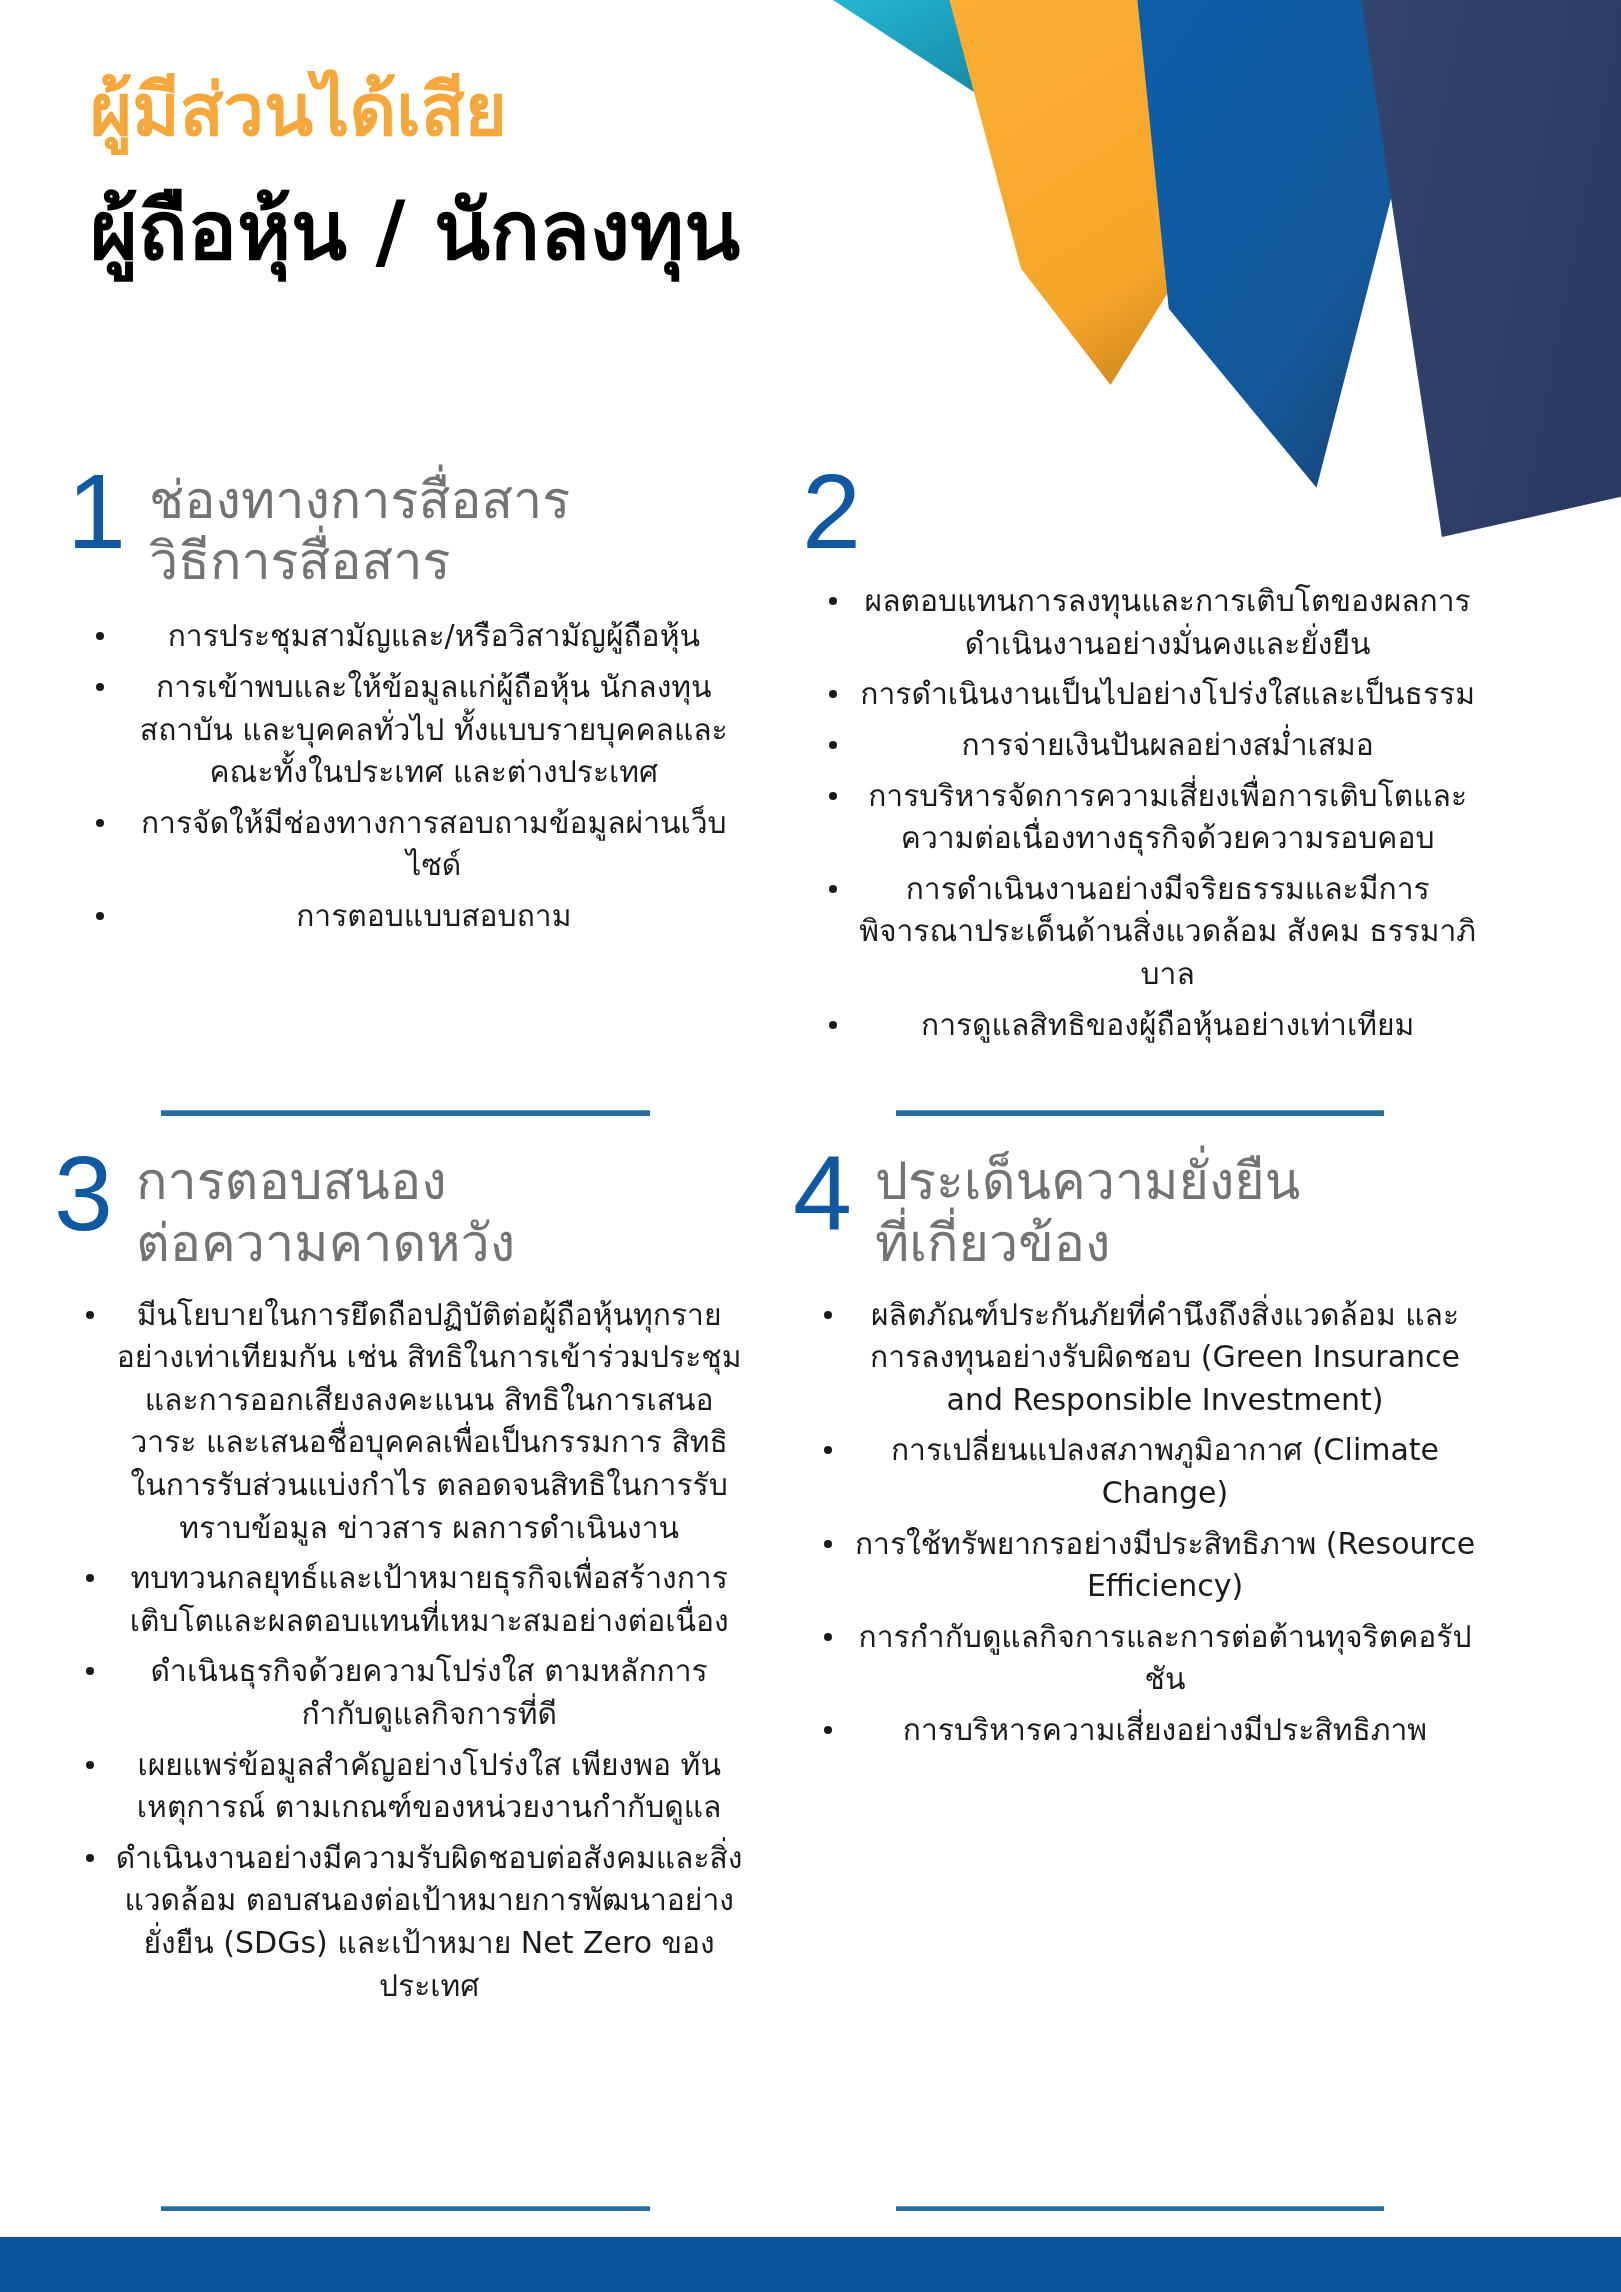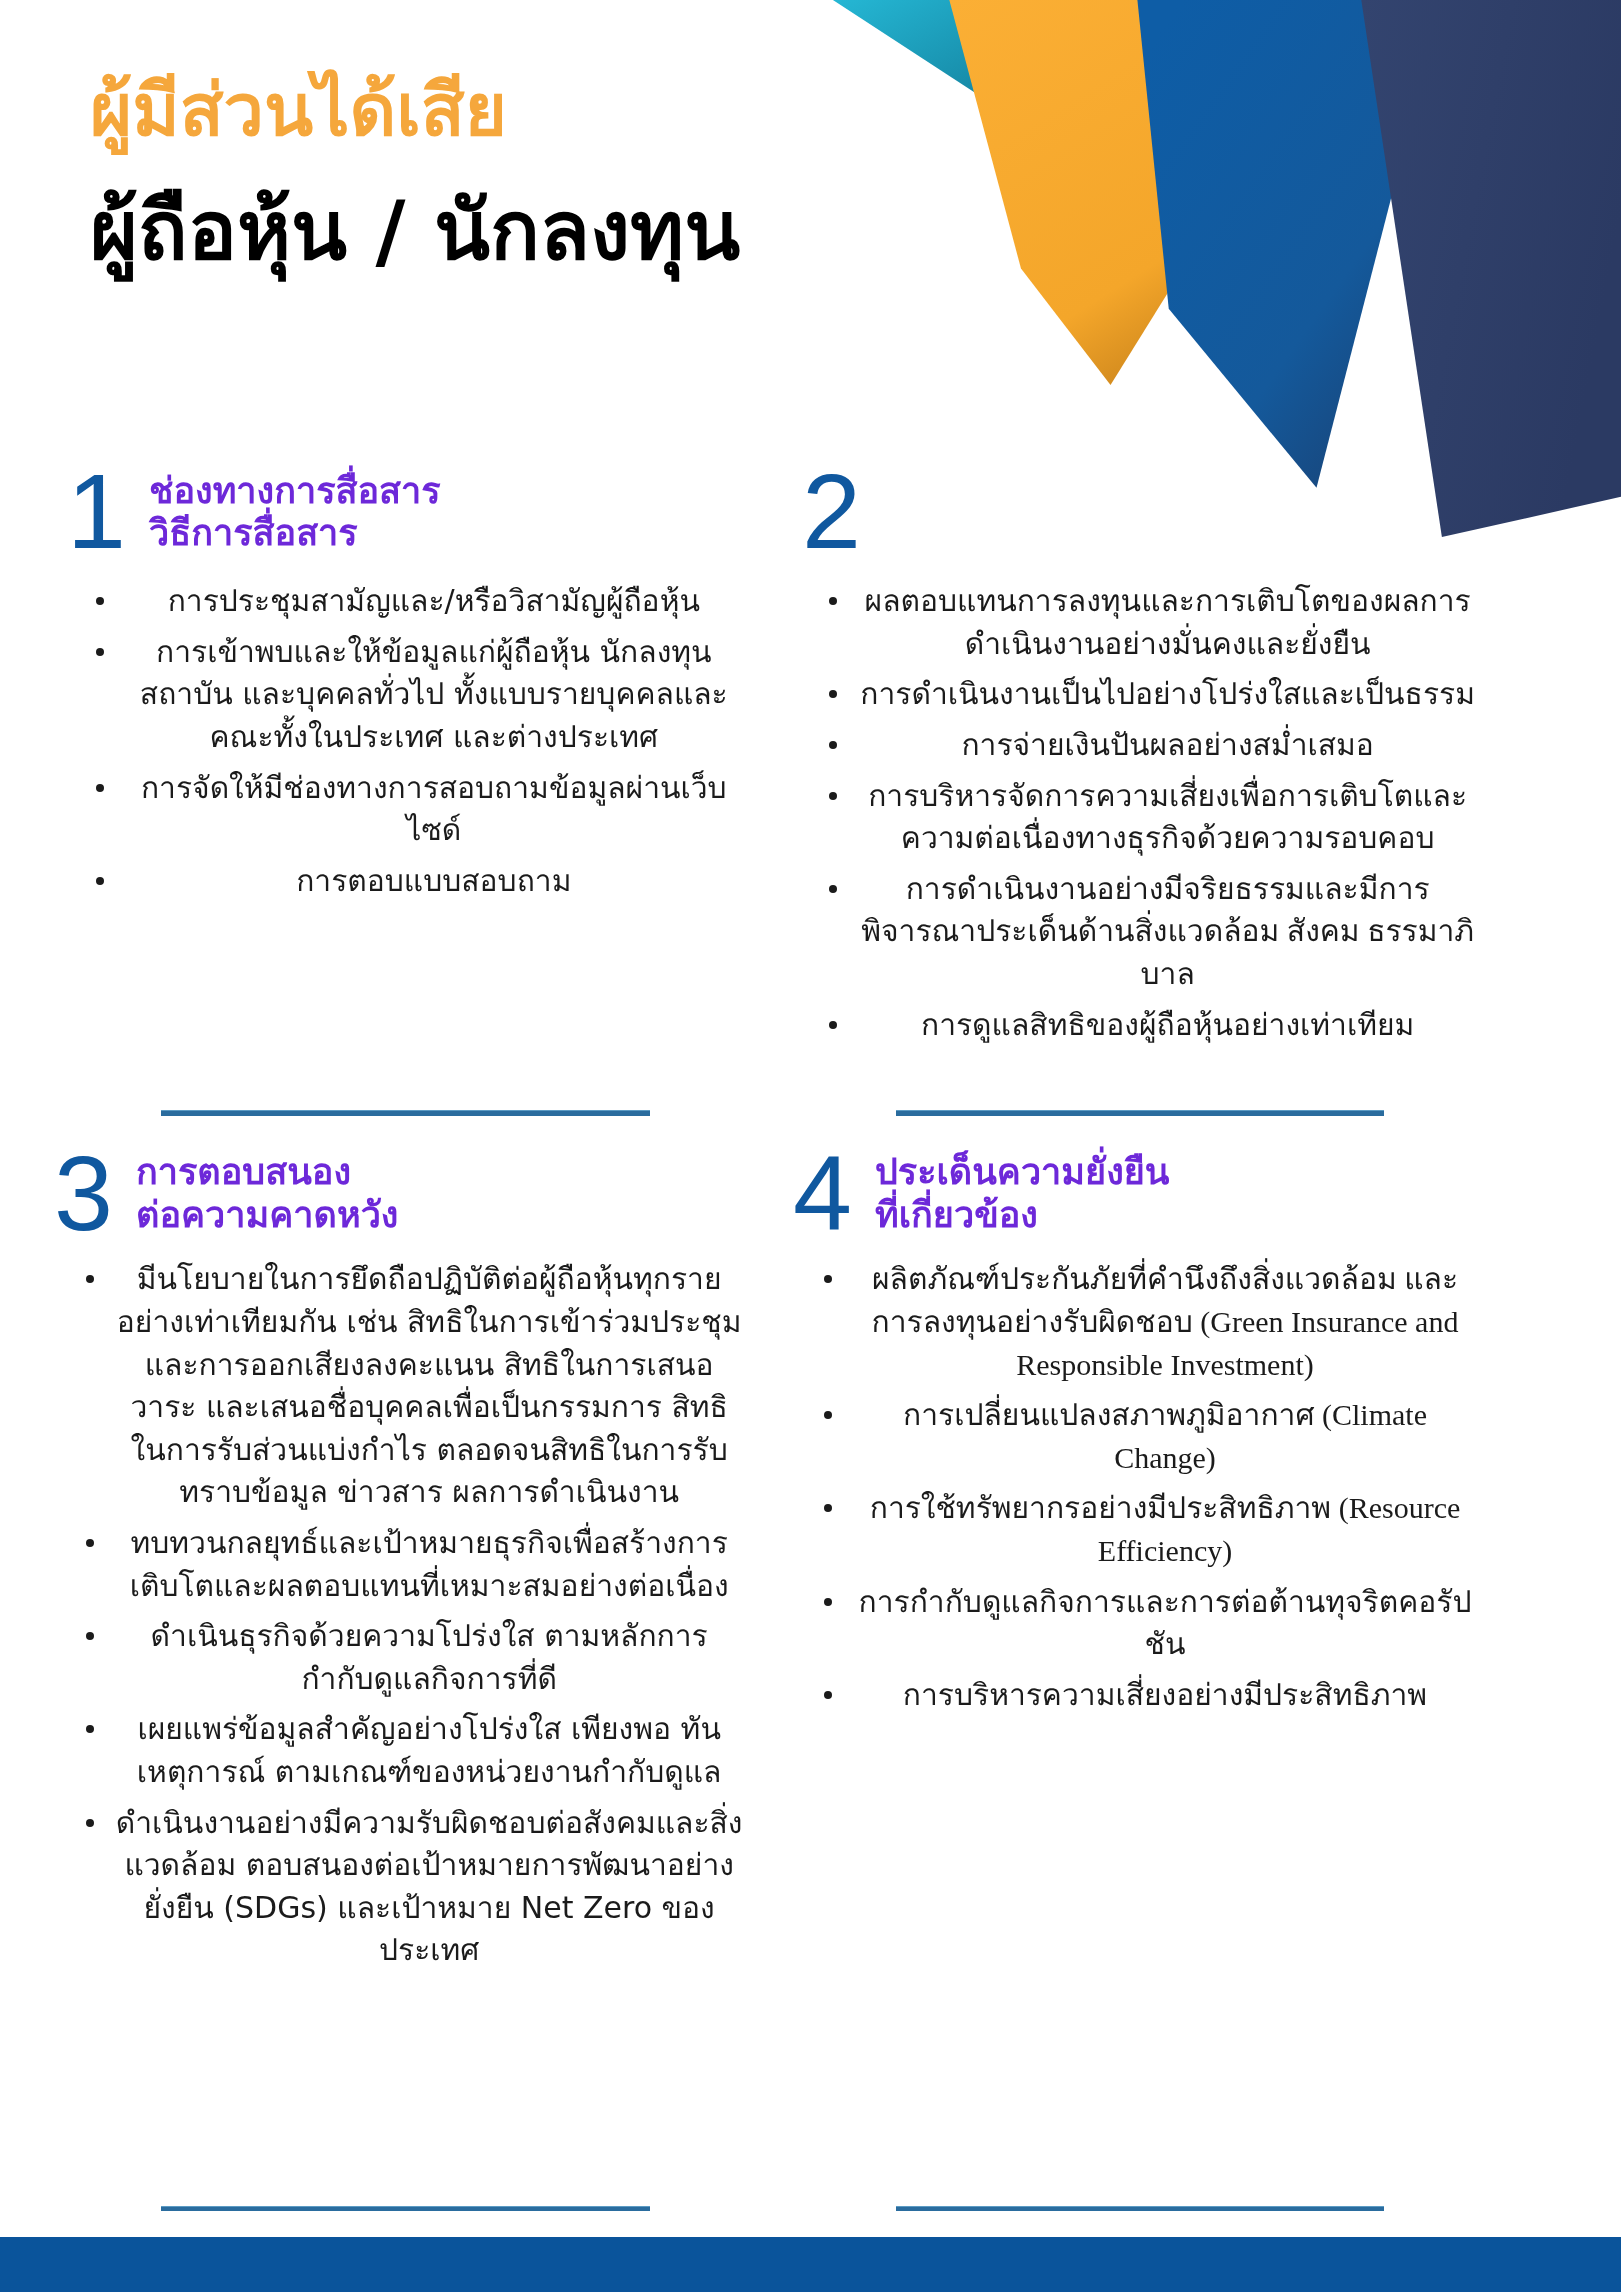--- a/index.html
+++ b/index.html
@@ -97,23 +97,23 @@
   .sec-num {
     font-size: 106px;
     font-weight: normal;
     color: #10589F;
     line-height: 0.86;
     width: 82px;
     flex: 0 0 82px;
     font-family: "Liberation Sans", sans-serif;
   }
   .sec-title {
-    font-size: 36px;
-    font-weight: bold;
-    color: #6d28d9;
+    font-size: 52px;
+    font-weight: normal;
+    color: #737373;
     line-height: 1.18;
     padding-top: 3.6px;
   }
   .sec-title .l2 { display: block; }
 
   
   ul.bullets {
     list-style: none;
     margin: 0;
     padding: 0;
@@ -131,21 +131,21 @@
     content: "";
     position: absolute;
     left: 12.5px;
     top: 17px;
     width: 8px;
     height: 8px;
     border-radius: 50%;
     background: #1b1b1b;
   }
   .col.left  ul.bullets { margin-left: 16px; }
-  .col.right ul.bullets { margin-left: 14.3px; font-family: Liberation Serif, serif; }
+  .col.right ul.bullets { margin-left: 14.3px; }
 
   .row2 .col.left  { padding-left: 54px; }
   .row2 .col.right { padding-left: 27px; }
   .row2 .sec-head { margin-bottom: 19.7px; }
   .row2 .col.left ul.bullets  { margin-left: 19.7px; }
   .row2 .col.right ul.bullets { margin-left: 18px; }
 
   
   .bottom-rules {
     position: absolute;

